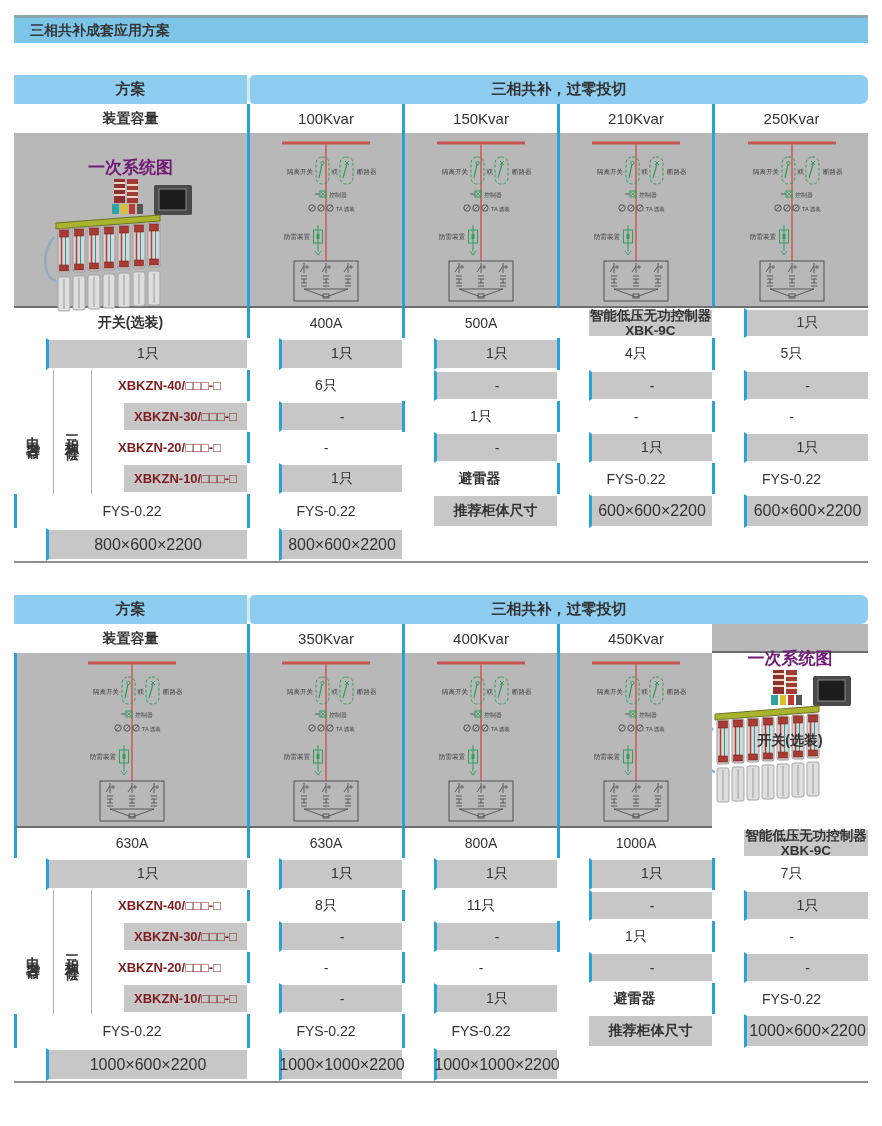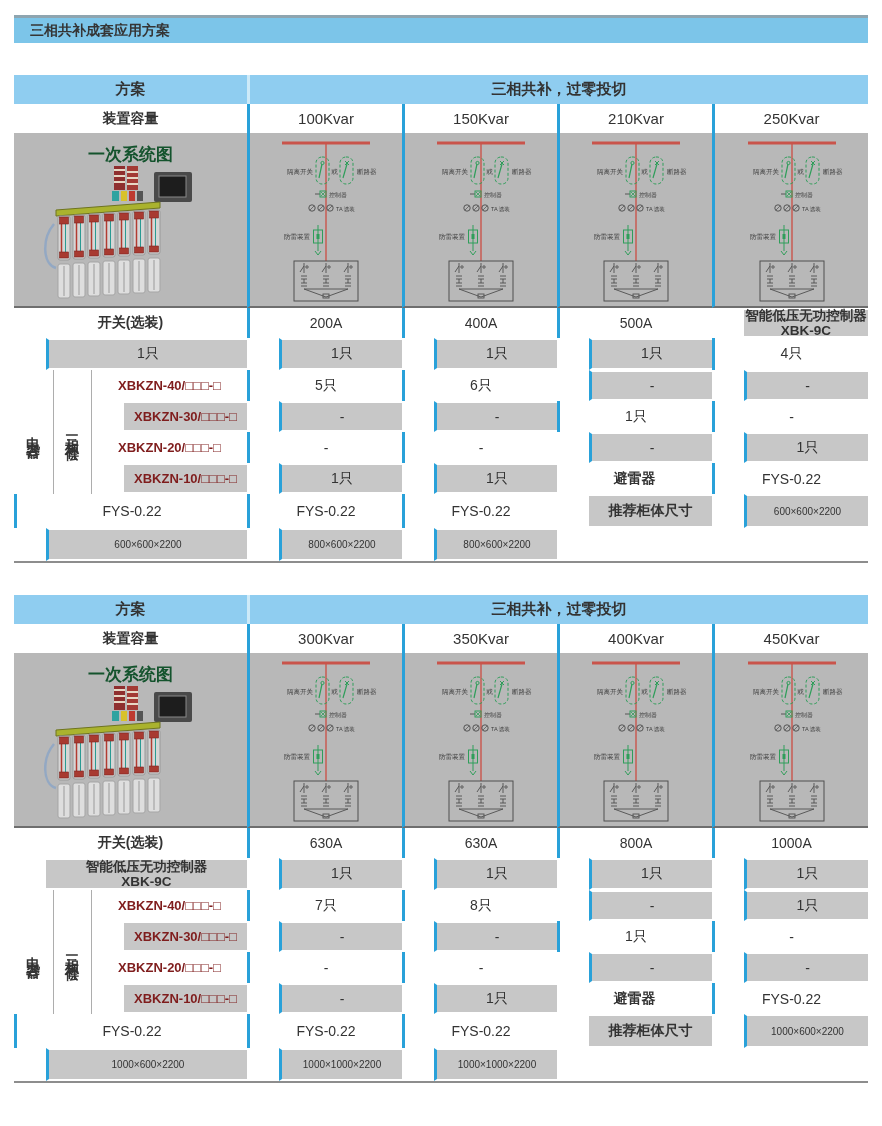--- a/index.html
+++ b/index.html
@@ -12,27 +12,27 @@
   .tbl{margin:32px 14px 0 14px;width:854px;display:grid;box-sizing:border-box;
        grid-template-columns:233px 155px 155px 155px 156px;
        grid-template-rows:29px 29px 175px 30px 32px 31px 31px 31px 31px 34px 33px;
        border-bottom:2px solid #8d8d8d;background:#fff;}
   .c{box-sizing:border-box;display:flex;align-items:center;justify-content:center;
      font-size:14px;color:#333;text-align:center;}
   .lbl{font-weight:bold;}
   .blue{background:#8fcdf0;}
   .gray{background:#c7c7c7;border-top:2px solid #fff;border-bottom:2px solid #fff;margin-left:32px;}
   .vsep{border-left:3px solid #29a1d9;}
-  .head-span{grid-column:2/6;grid-row:1;border-left:3px solid #cdeaf8;font-size:15px;}
+  .head-span{grid-column:2/6;grid-row:1;border-left:3px solid #cdeaf8;font-size:15px;border-radius:7px;}
   .head-left{font-size:15px;}
   .diag{background:#b8b8b8;border-bottom:2px solid #6e6e6e;flex-direction:column;justify-content:flex-start;}
-  .diag-title{font-size:17px;font-weight:bold;color:#14532d;padding-top:10px;}
+  .diag-title{font-size:17px;font-weight:bold;color:#701a75;padding-top:23px;}
   .two-line{flex-direction:column;line-height:15px;font-size:13.5px;}
   .cap-val{font-size:15px;}
-  .small-val{font-size:10px;}
+  .small-val{font-size:16px;}
   
   .capgrid{grid-column:1;grid-row:6/10;display:grid;box-sizing:border-box;
            grid-template-columns:40px 38px 155px;grid-template-rows:repeat(4,31px);background:#fff;}
   .vtext{grid-row:1/5;display:flex;align-items:center;justify-content:center;
          writing-mode:vertical-rl;letter-spacing:4px;font-size:14px;font-weight:bold;
          border-right:1px solid #adadad;box-sizing:border-box;}
   .model{box-sizing:border-box;display:flex;align-items:center;justify-content:center;
          font-size:13px;font-weight:bold;color:#7f1d1d;}
   .model.gray{border-top:2px solid #fff;border-bottom:2px solid #fff;}
   svg text{font-family:"Liberation Sans","DejaVu Sans",sans-serif;}
@@ -384,21 +384,20 @@
             <line x1="76" y1="146" x2="76" y2="150"></line>
             <line x1="98" y1="146" x2="98" y2="150"></line>
       <polyline points="54,156 76,164 98,156"></polyline>
       <line x1="54" y1="156" x2="98" y2="156"></line>
       <rect x="73" y="161" width="6" height="4"></rect>
     </g>
   </svg>
 </div>
 
     <div class="c lbl">开关(选装)</div>
-    <div class="c vsep">200A</div>
     <div class="c vsep">400A</div>
     <div class="c vsep">500A</div>
 
     <div class="c gray lbl two-line">
       <span>智能低压无功控制器</span>
       <span>XBK-9C</span>
     </div>
     <div class="c gray vsep">1只</div>
     <div class="c gray vsep">1只</div>
     <div class="c gray vsep">1只</div>
@@ -439,21 +438,20 @@
     <div class="c gray vsep small-val">600×600×2200</div>
     <div class="c gray vsep small-val">800×600×2200</div>
     <div class="c gray vsep small-val">800×600×2200</div>
   </div>
 
   <div class="tbl">
     <div class="c blue lbl head-left">方案</div>
     <div class="c blue lbl head-span">三相共补，过零投切</div>
 
     <div class="c lbl">装置容量</div>
-    <div class="c vsep cap-val">300Kvar</div>
     <div class="c vsep cap-val">350Kvar</div>
     <div class="c vsep cap-val">400Kvar</div>
     <div class="c vsep cap-val">450Kvar</div>
 
     <div class="c diag">
       <div class="diag-title">一次系统图</div>
       <div>
   <svg width="186" height="134" viewBox="0 0 186 134">
     <defs>
       <g id="mod1">
@@ -805,20 +803,21 @@
     <div class="capgrid">
       <div class="vtext" style="grid-column:1">电容器</div>
       <div class="vtext" style="grid-column:2">三相补偿</div>
       <div class="model">XBKZN-40/□□□-□</div>
       <div class="model gray">XBKZN-30/□□□-□</div>
       <div class="model">XBKZN-20/□□□-□</div>
       <div class="model gray">XBKZN-10/□□□-□</div>
     </div>
     <div class="c vsep">7只</div>
     <div class="c vsep">8只</div>
+    <div class="c vsep">11只</div>
     <div class="c gray vsep">-</div>
     <div class="c gray vsep">1只</div>
     <div class="c gray vsep">-</div>
     <div class="c gray vsep">-</div>
     <div class="c vsep">1只</div>
     <div class="c vsep">-</div>
     <div class="c vsep">-</div>
     <div class="c vsep">-</div>
     <div class="c gray vsep">-</div>
     <div class="c gray vsep">-</div>

